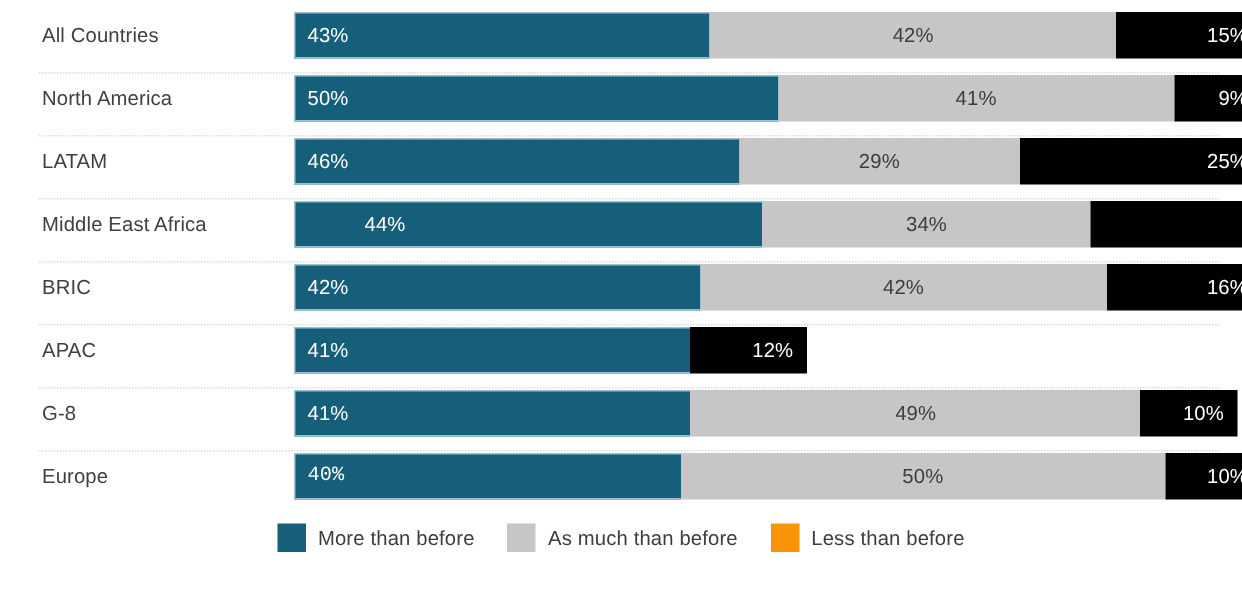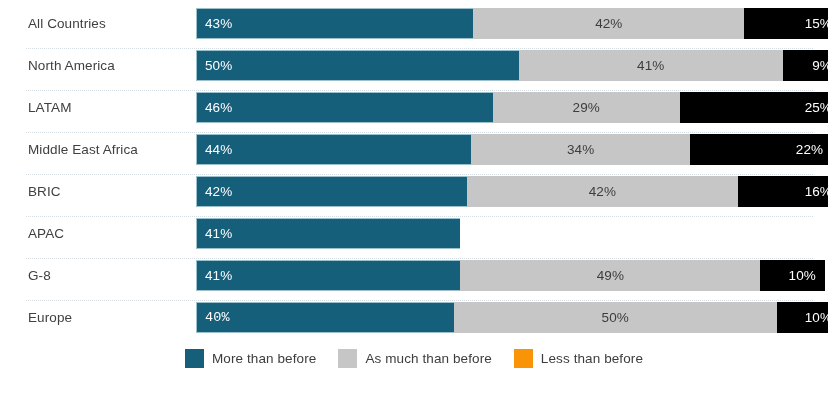--- a/index.html
+++ b/index.html
@@ -197,21 +197,21 @@
           </div>
           <div class="seg seg-less" style="width: 161.25px;">
             <span class="seg-label">25%</span>
           </div>
         </div>
         <div class="row-sep"></div>
       </div>
       <div class="bar-row" style="top: 134px;">
         <div class="row-label">Middle East Africa</div>
         <div class="bar-track">
-          <div class="seg seg-more" style="width: 275px;">
+          <div class="seg seg-more" style="width: 312px; padding-left: 38px;">
             <span class="seg-label">44%</span>
           </div>
           <div class="seg seg-as" style="width: 219.3px;">
             <span class="seg-label">34%</span>
           </div>
           <div class="seg seg-less" style="width: 141.9px;">
             <span class="seg-label">22%</span>
           </div>
         </div>
         <div class="row-sep"></div>
@@ -229,20 +229,23 @@
             <span class="seg-label">16%</span>
           </div>
         </div>
         <div class="row-sep"></div>
       </div>
       <div class="bar-row" style="top: 218px;">
         <div class="row-label">APAC</div>
         <div class="bar-track">
           <div class="seg seg-more" style="width: 264.45px;">
             <span class="seg-label">41%</span>
+          </div>
+          <div class="seg seg-less" style="width: 77.4px;">
+            <span class="seg-label">12%</span>
           </div>
         </div>
         <div class="row-sep"></div>
       </div>
       <div class="bar-row" style="top: 260px; padding-left: 24px;">
         <div class="row-label">G-8</div>
         <div class="bar-track">
           <div class="seg seg-more" style="width: 264.45px;">
             <span class="seg-label">41%</span>
           </div>

